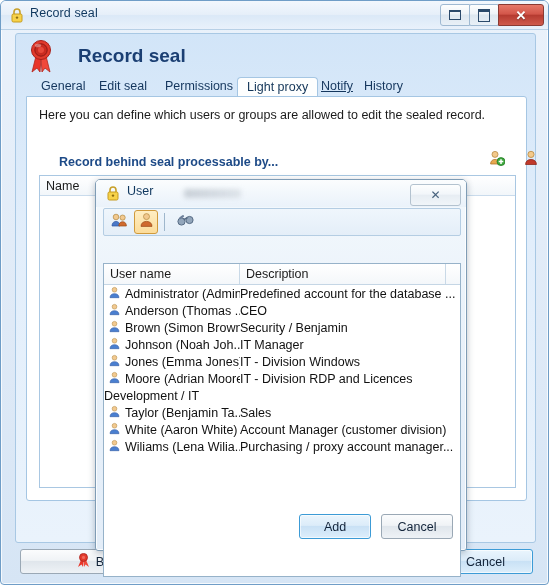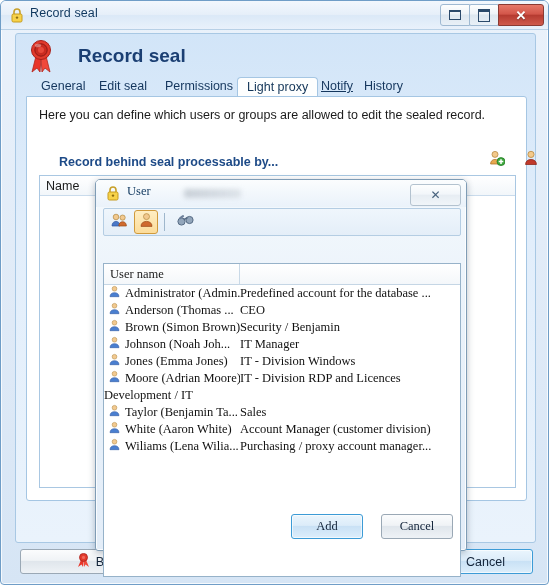--- a/index.html
+++ b/index.html
@@ -185,21 +185,20 @@
   
   #user-dialog {
     position: absolute;
     left: 94px; top: 178px;
     width: 372px; height: 372px;
     box-sizing: border-box;
     border: 1px solid #7f9cb5;
     border-radius: 5px 5px 3px 3px;
     background: linear-gradient(to bottom, #f4f9fd 0%, #eaf2fa 35%, #e3edf8 100%);
     box-shadow: 0 2px 7px rgba(40,60,80,.32), inset 0 0 0 1px rgba(255,255,255,.8);
-    font-family: Liberation Serif, serif;
   }
   #ud-titlebar {
     position: absolute; left: 0; top: 0; right: 0; height: 27px;
     background: linear-gradient(to bottom, #fbfdfe 0%, #f2f7fc 50%, #eaf2fa 100%);
     border-radius: 4px 4px 0 0;
   }
   #ud-lock { position: absolute; left: 10px; top: 5px; width: 14px; height: 16px; }
   #ud-title {
     position: absolute; left: 31px; top: 4px;
     font-size: 12.5px; color: #10385f;
@@ -281,21 +280,21 @@
     width: 136px; display: flex; align-items: center;
     padding-left: 4px; box-sizing: border-box; overflow: hidden;
   }
   .ud-row .c2 { width: 216px; overflow: hidden; }
   .ud-row .nm { margin-left: 4px; }
 
   #ud-add, #ud-cancel {
     position: absolute; top: 334px;
     width: 72px; height: 25px;
   }
-  #ud-add { left: 195px; }
+  #ud-add { left: 203px; }
   #ud-cancel { left: 285px; }
 </style>
 </head>
 <body>
 
 <div id="outer-window">
 
   <div id="titlebar">
     <span class="t-lock">
       <svg width="14" height="16" viewBox="0 0 14 16">
@@ -431,20 +430,21 @@
             <path d="M6.6 6.6 L10.4 4.8" stroke="#566b84" stroke-width="1.6"></path>
             <path d="M3.2 5.2 L6 3.2" stroke="#6d809a" stroke-width="2.2" stroke-linecap="round"></path>
           </svg>
         </span>
       </div>
     </div>
 
     <div id="ud-list">
       <div id="ud-list-head">
         <div class="col-h col-user">User name</div>
+        <div class="col-h col-desc">Description</div>
         <div class="col-h col-end"></div>
       </div>
       <div id="ud-rows">
           <div class="ud-row">
             <div class="c1">
               <span><svg width="13" height="13" viewBox="0 0 15 16">
                   <circle cx="7.5" cy="4.6" r="2.9" fill="#f2c98f" stroke="#b2883f" stroke-width=".7"></circle>
                   <path d="M2 14.4c0-3.2 2.2-5 5.5-5s5.5 1.8 5.5 5z" fill="#4a7fd0" stroke="#2d55a0" stroke-width=".7"></path>
                 </svg></span>
               <span class="nm">Administrator (Admin...</span>

